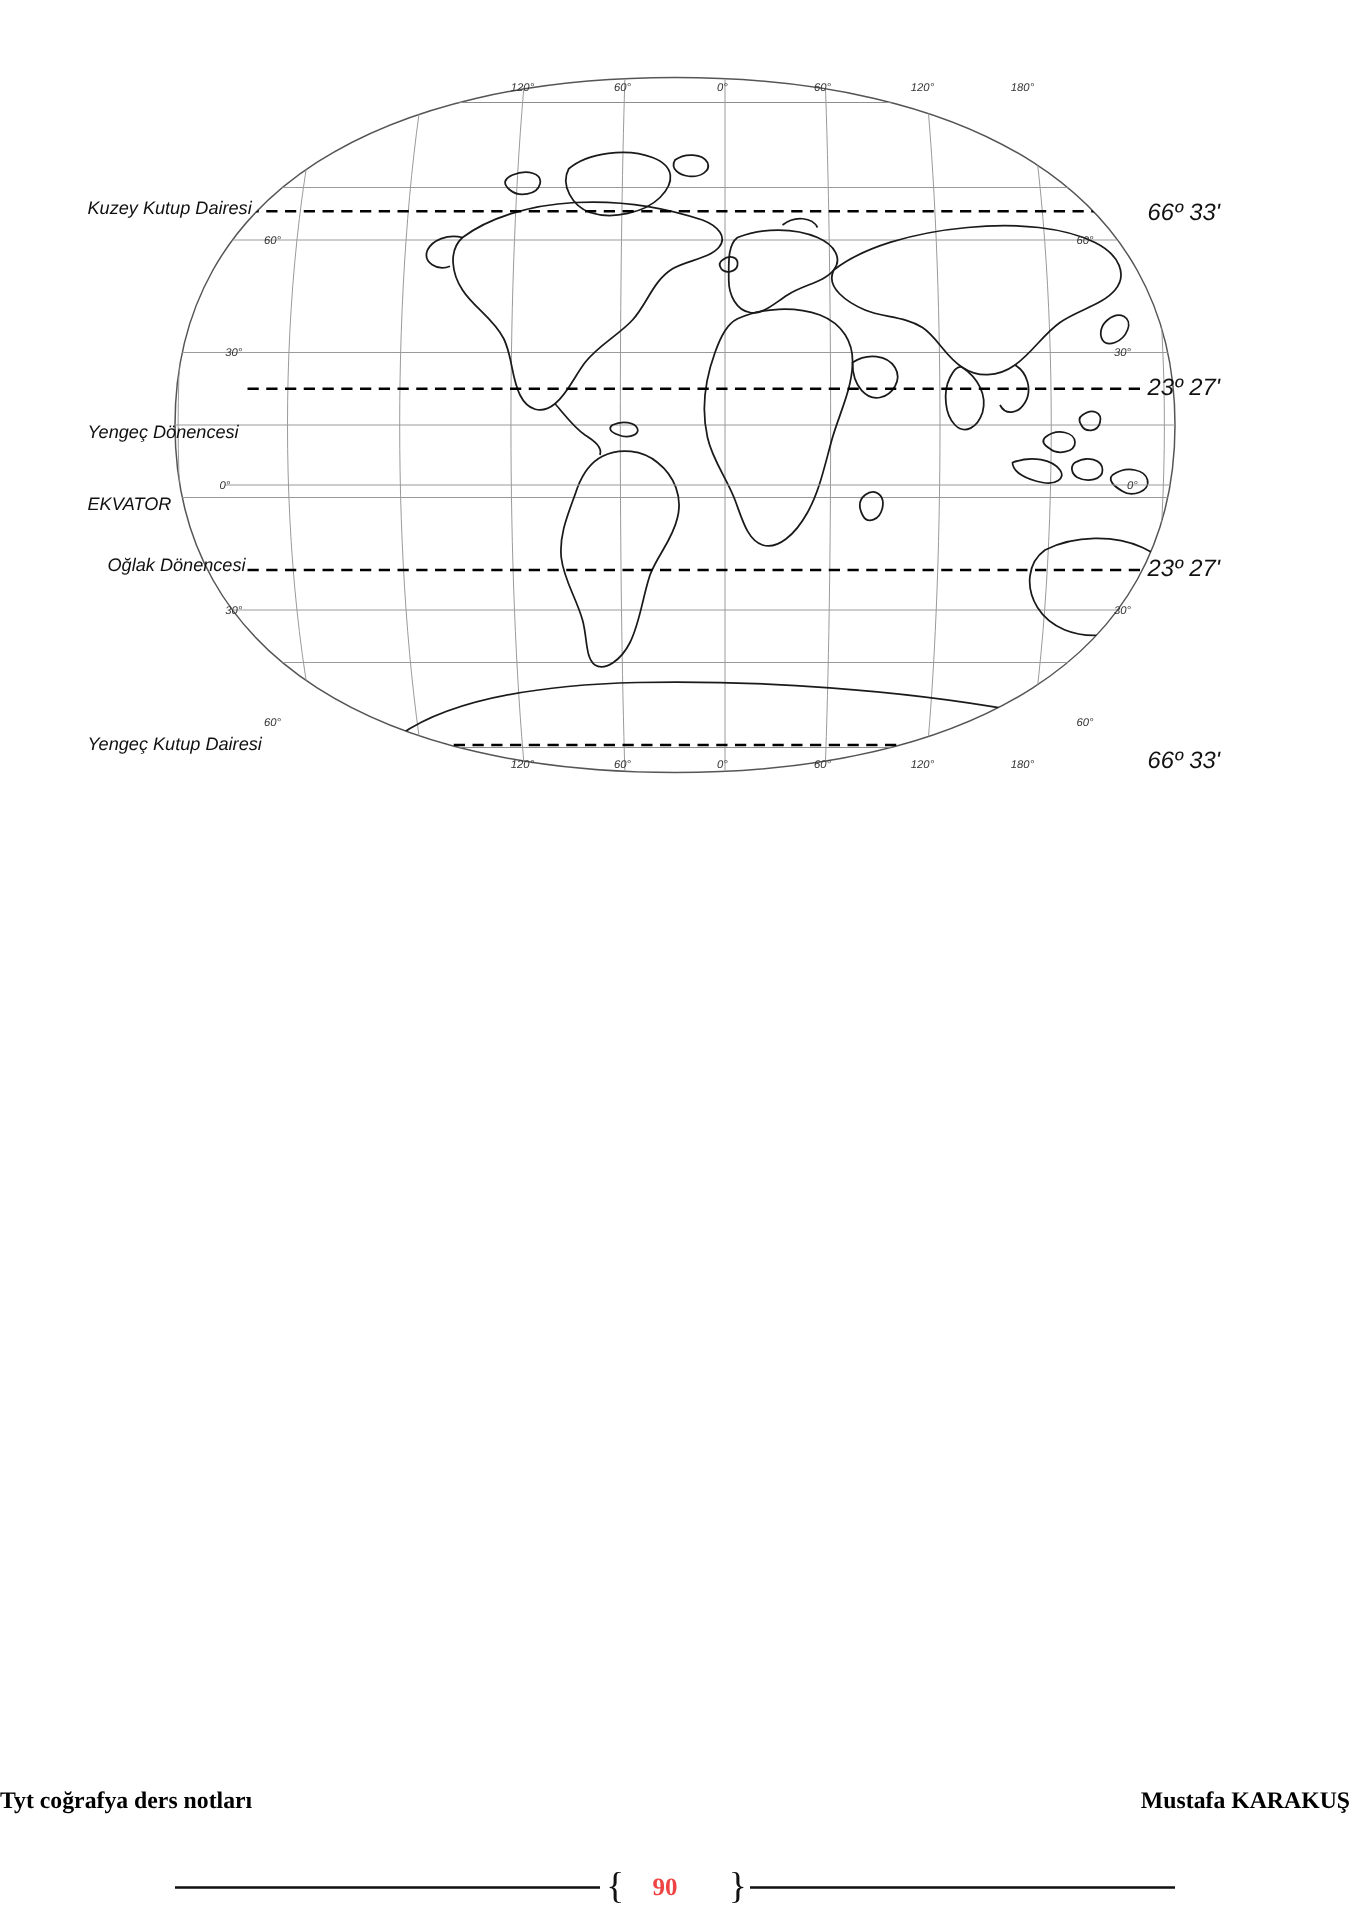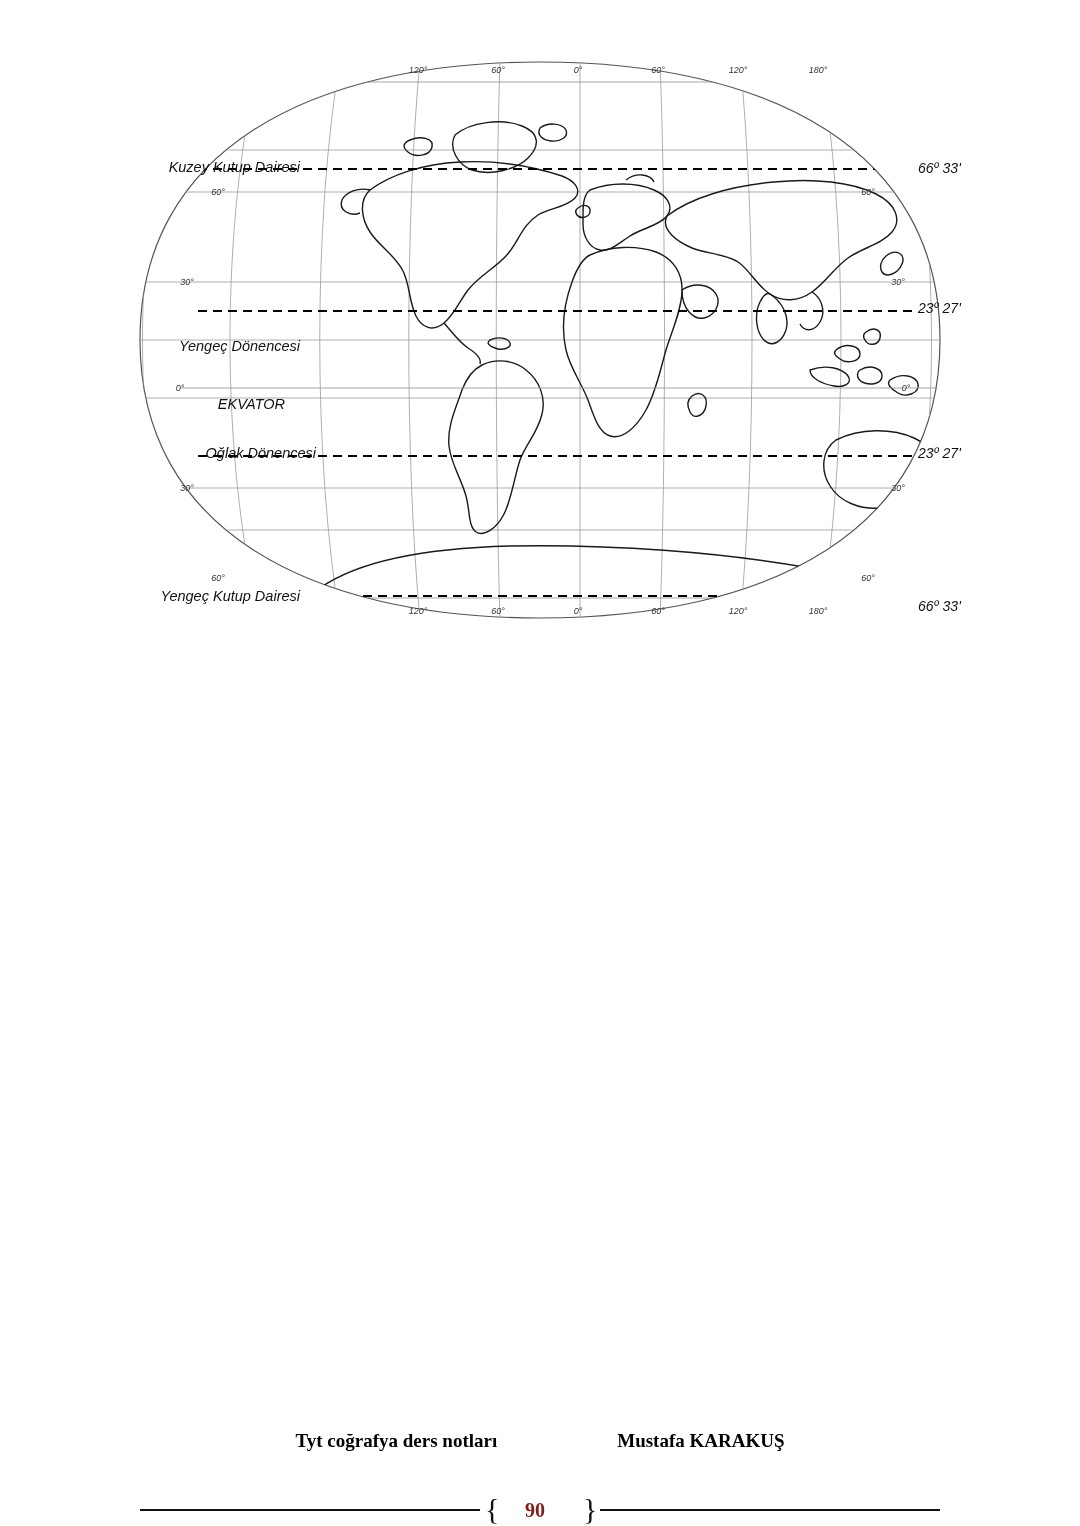--- a/index.html
+++ b/index.html
@@ -26,50 +26,50 @@
     font-style: italic;
   }
   #map-figure svg {
     display: block;
     width: 940px;
     height: 600px;
   }
 
   .label-left {
     position: absolute;
-    text-align: right;
+    text-align: left;
     font-size: 14.5px;
     color: #111;
     white-space: nowrap;
     font-family: "Liberation Sans", sans-serif;
   }
   .label-right {
     position: absolute;
     text-align: center;
-    font-size: 14px;
+    font-size: 19px;
     color: #111;
     white-space: nowrap;
     font-family: "Liberation Sans", sans-serif;
   }
 
   
   #footer {
     position: absolute;
     left: 0;
     top: 1430px;
     width: 1080px;
     height: 96px;
   }
   #footer-titles {
     position: absolute;
     left: 0;
     top: 0;
     width: 1080px;
     display: flex;
-    justify-content: center;
+    justify-content: space-between;
     gap: 120px;
     font-family: "Liberation Serif", serif;
     font-weight: bold;
     font-size: 19px;
     color: #000;
   }
   #footer-rule {
     position: absolute;
     left: 140px;
     top: 64px;
@@ -89,28 +89,28 @@
     top: 0px;
     font-size: 30px;
     line-height: 30px;
     color: #111;
     font-family: "Liberation Serif", serif;
   }
   .brace.open  { left: 345px; }
   .brace.close { left: 443px; }
   #page-number {
     position: absolute;
-    left: 360px;
+    left: 382px;
     top: 5px;
     width: 70px;
-    text-align: center;
+    text-align: left;
     font-family: "Liberation Serif", serif;
     font-weight: bold;
     font-size: 20px;
-    color: #7f1d1d;
+    color: #ef4444;
   }
 </style>
 </head>
 <body>
 
 <div id="map-figure">
 
   <svg viewBox="0 0 940 600" xmlns="http://www.w3.org/2000/svg">
     <defs>
       <clipPath id="globeClip">

